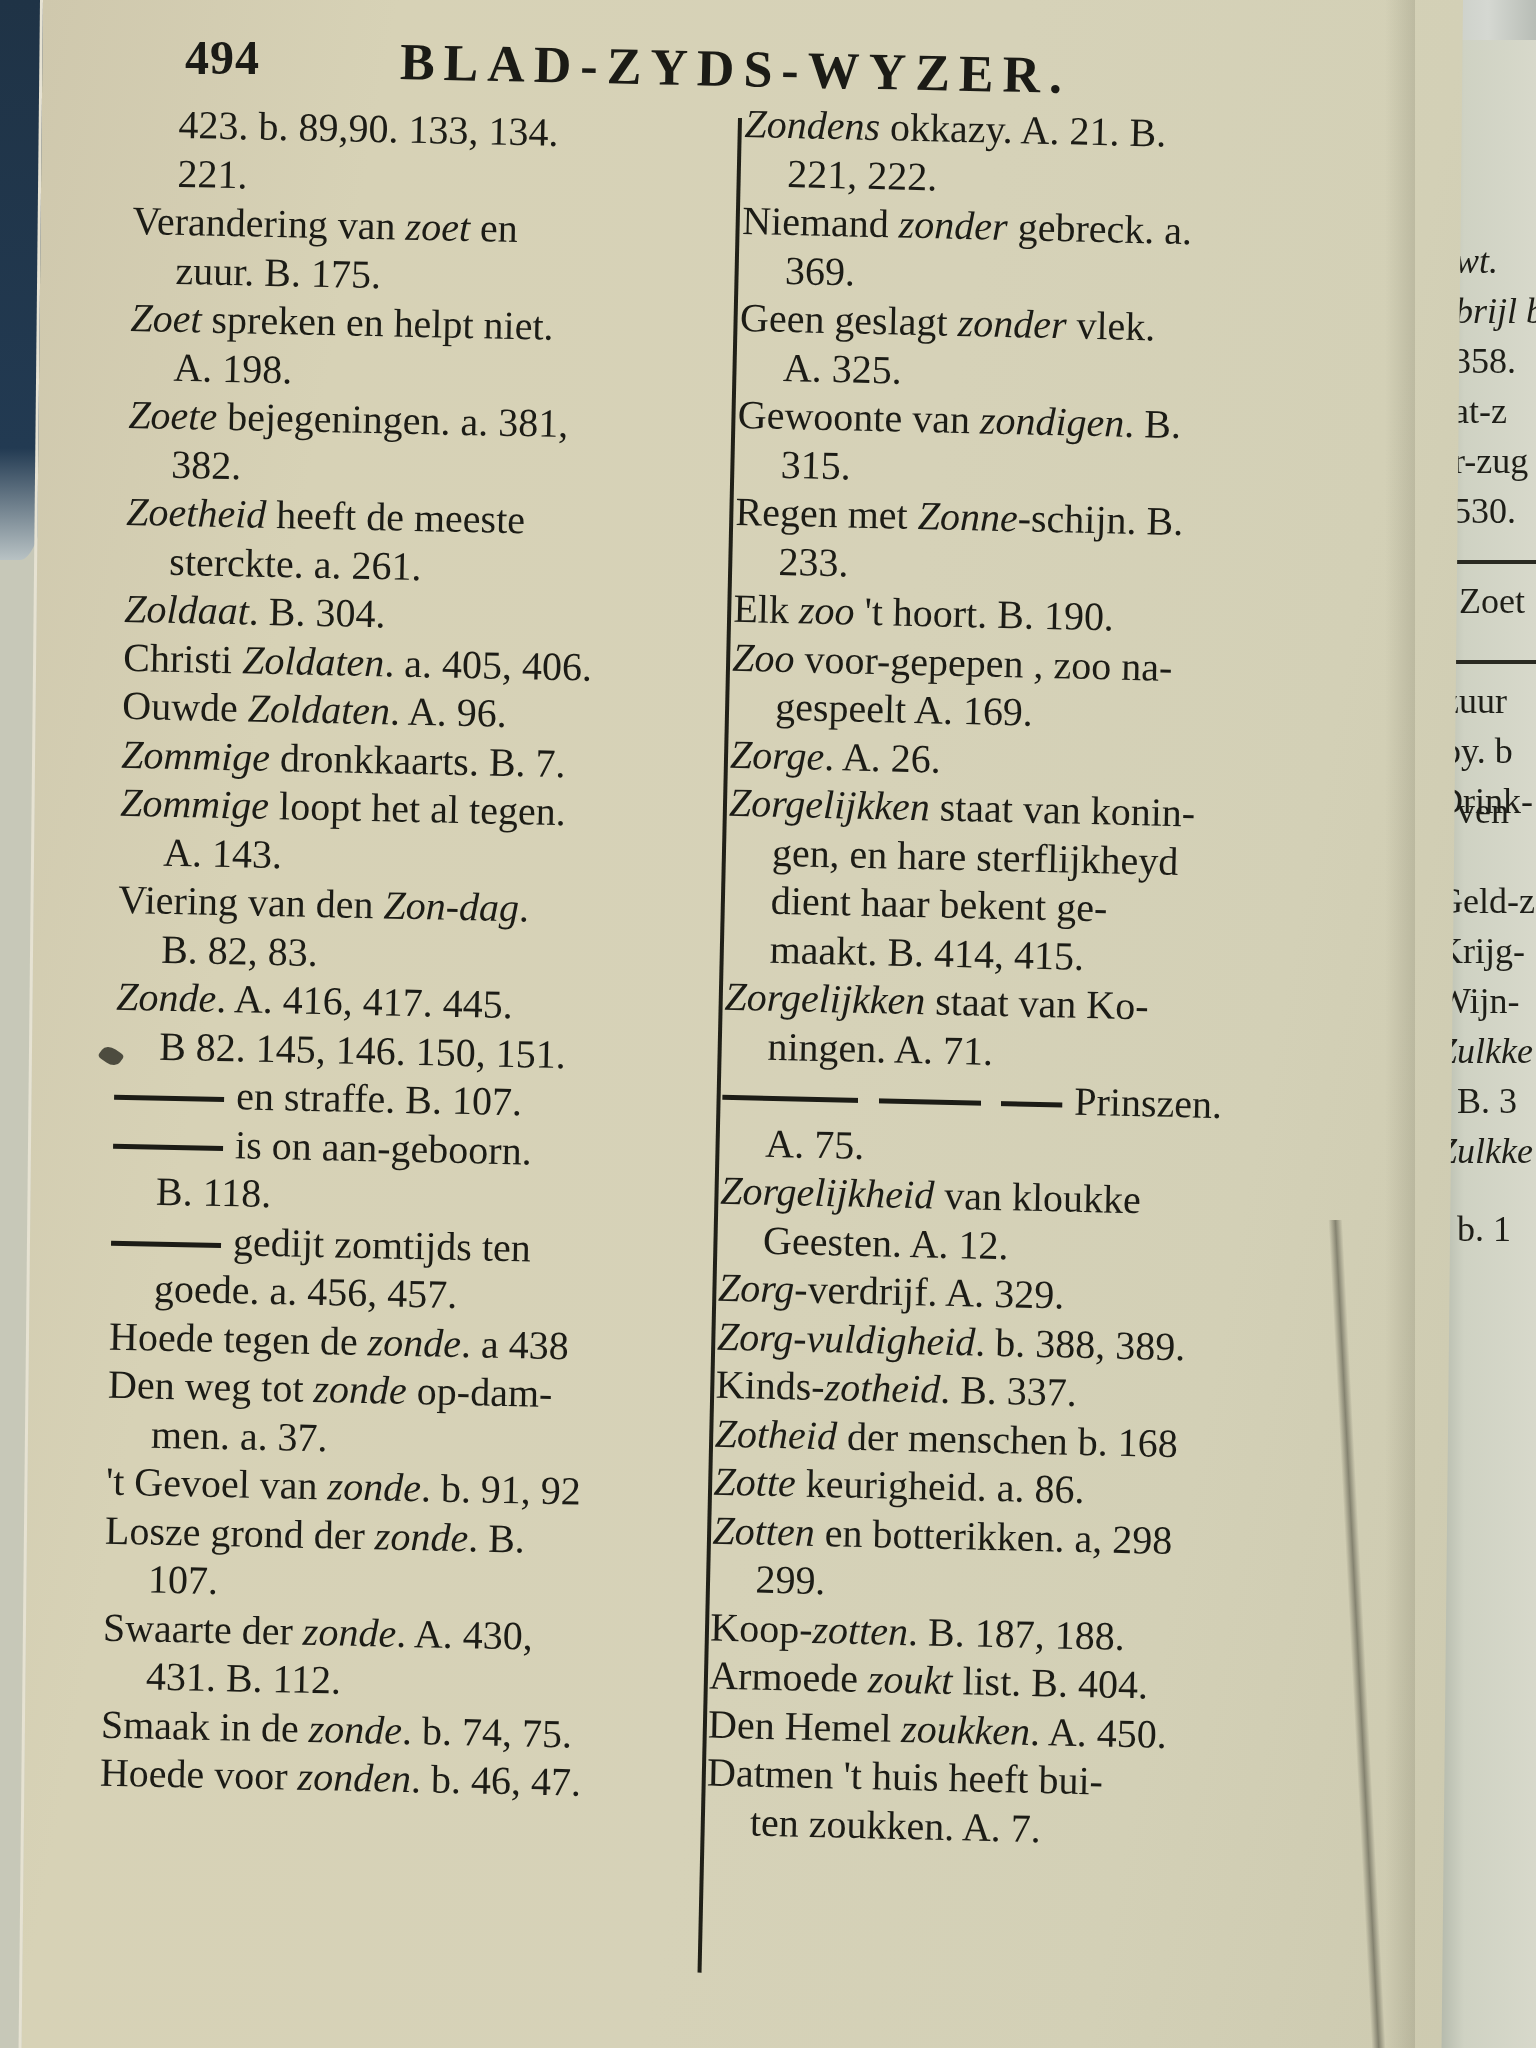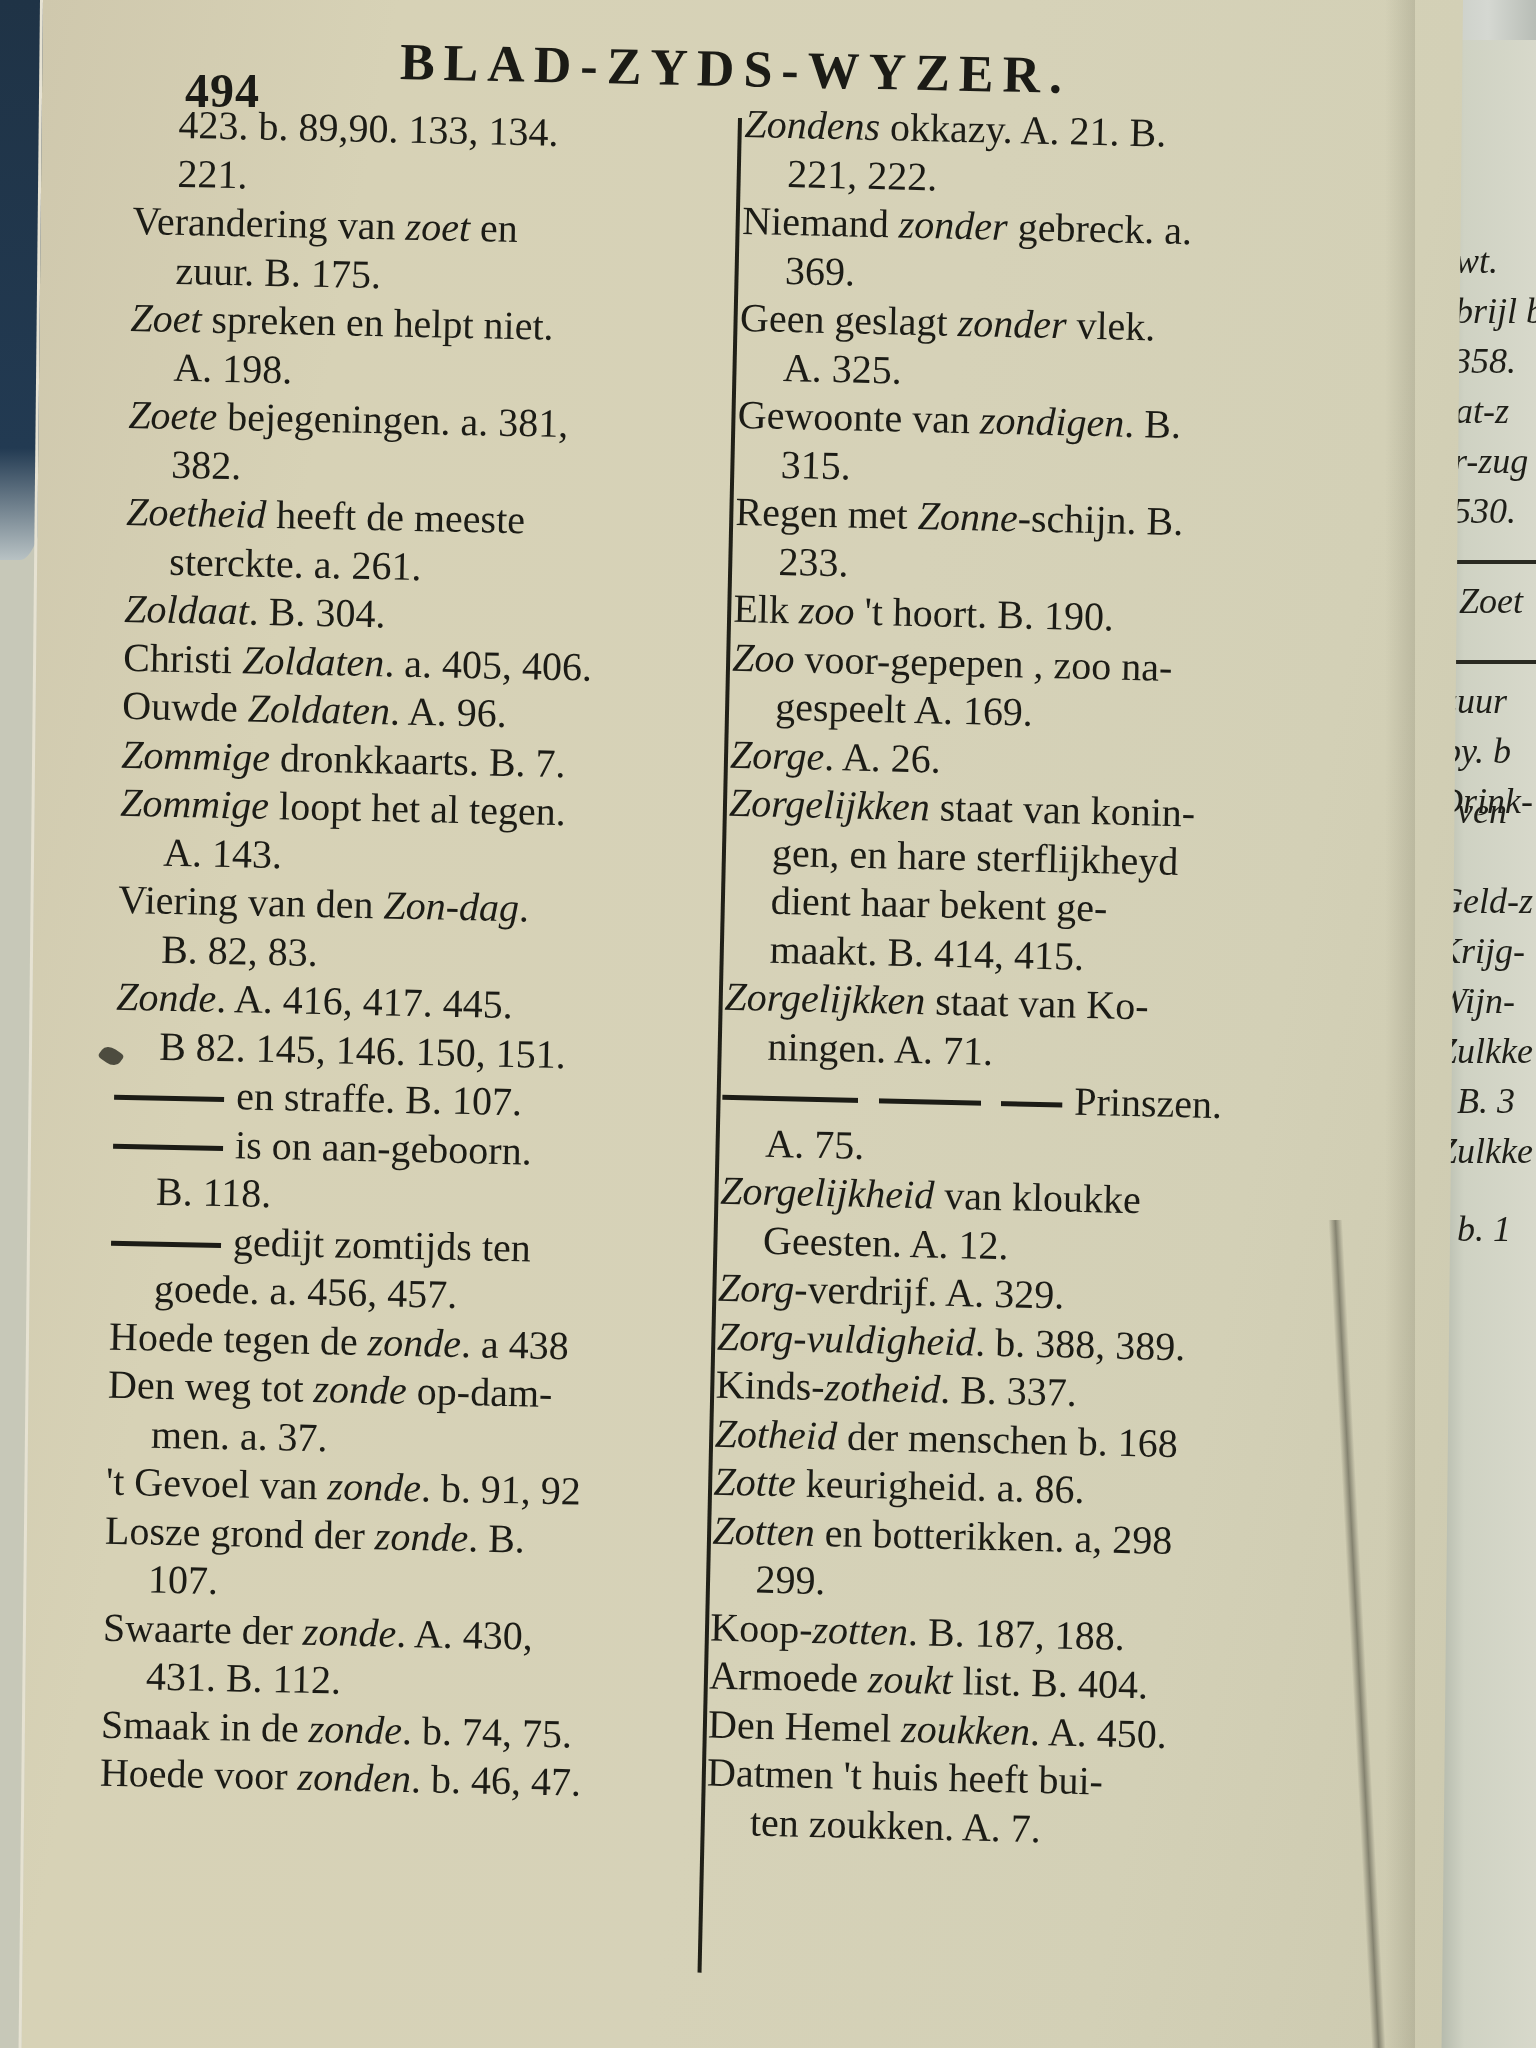--- a/index.html
+++ b/index.html
@@ -30,38 +30,37 @@
     }
     .next-page {
       position: absolute; left: 1430px; top: 40px; width: 110px; height: 2008px;
       background: linear-gradient(90deg, #aab0a3 0%, #cfd2c3 30%, #d8d9cb 100%);
       overflow: hidden;
       border-left: 1px solid #9ca190;
     }
     .next-page .np-line {
       position: absolute; left: 6px; font-size: 36px; color: #1e1e18; white-space: nowrap;
       font-family: "Liberation Serif", serif;
-      font-style: italic;
     }
     .next-page .np-line.it { font-style: italic; }
     .next-page .np-rule {
       position: absolute; left: 0; width: 110px; height: 4px; background: #2a2a22;
     }
     .gutter-fold {
       position: absolute; left: 1350px; top: 1220px; width: 14px; height: 828px;
       background: linear-gradient(90deg, rgba(40,40,30,0) 0%, rgba(40,40,30,0.45) 50%, rgba(40,40,30,0) 100%);
       transform: skewX(3deg);
     }
 
     .header {
       position: absolute; left: 185px; top: 30px; width: 1000px; height: 80px;
       color: #1b1b16;
     }
     .page-number {
-      position: absolute; left: 0; top: 0; font-size: 48px; font-weight: bold; letter-spacing: 1px; margin-top: 33px;
+      position: absolute; left: 0; top: 0; font-size: 48px; font-weight: bold; letter-spacing: 1px;
     }
     .running-head {
       position: absolute; left: 215px; top: 2px; font-size: 52px; font-weight: bold; letter-spacing: 9px;
       transform: rotate(1.2deg); transform-origin: left center;
     }
 
     .column {
       position: absolute; top: 100px; color: #1c1c16;
       font-size: 40px; line-height: 48.5px;
     }

